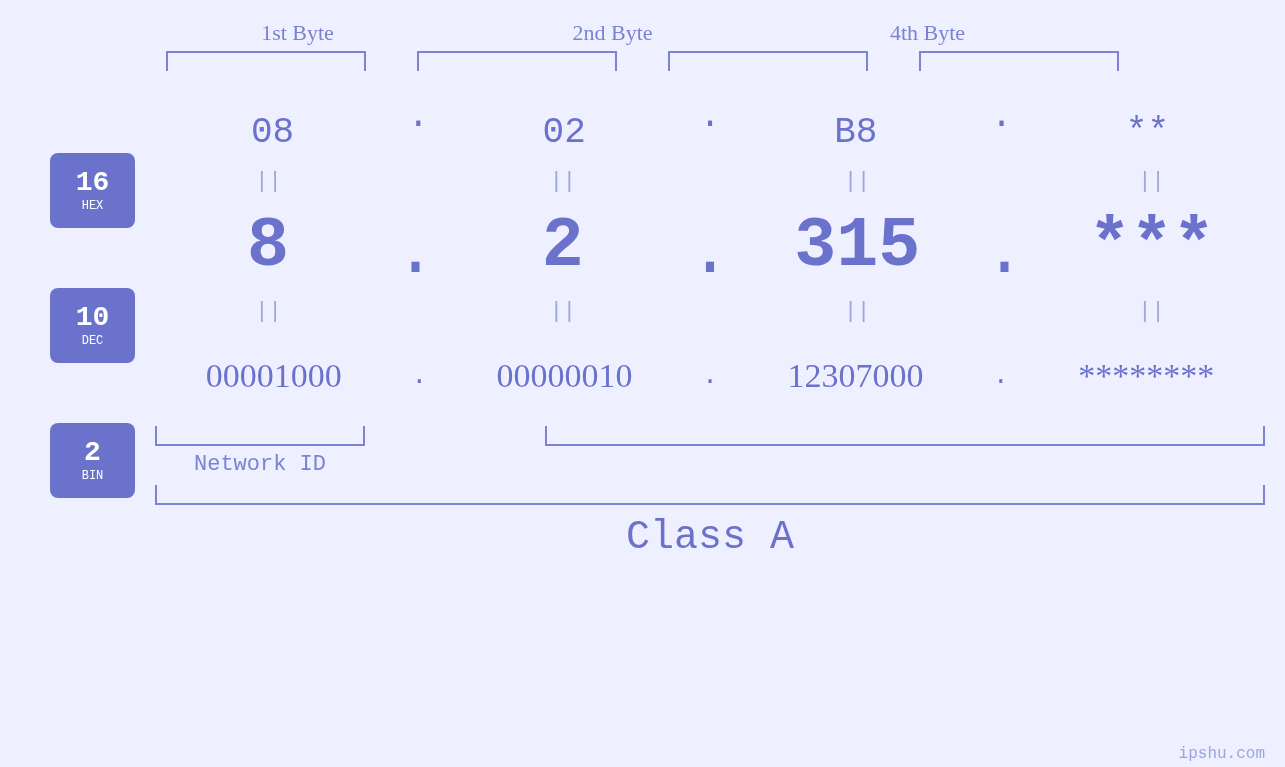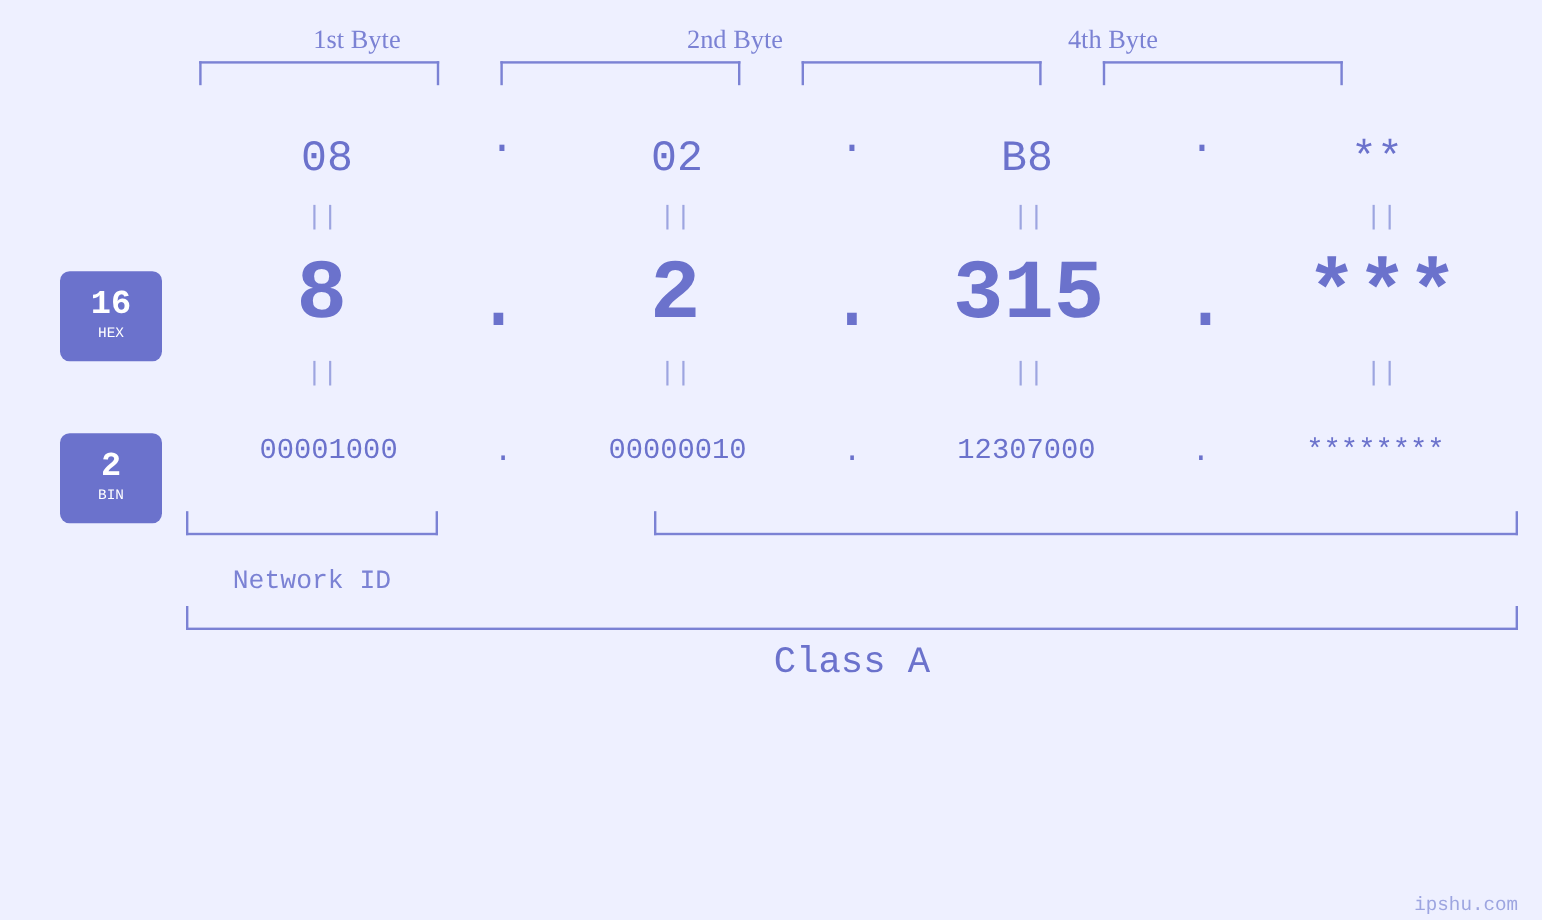--- a/index.html
+++ b/index.html
@@ -124,22 +124,22 @@
       font-family: 'Courier New', Courier, monospace;
     }
 
     .data-cell-medium {
       font-size: 36px;
       font-family: 'Courier New', Courier, monospace;
       margin-top: 32px;
     }
 
     .data-cell-small {
-      font-size: 24px;
-      font-family: Liberation Mono, monospace;
+      font-size: 34px;
+      font-family: Liberation Serif, serif;
     }
 
     .dot-large {
       font-size: 70px;
       color: #6b72cc;
       font-family: 'Courier New', Courier, monospace;
       line-height: 0.8;
       margin-bottom: -15px;
     }
 
@@ -201,20 +201,24 @@
     <div class="bracket-top"></div>
     <div class="bracket-top"></div>
   </div>
 
   <div class="content-area">
 
     <div class="left-labels">
       <div class="base-badge">
         <span class="base-number">16</span>
         <span class="base-label">HEX</span>
+      </div>
+      <div class="base-badge">
+        <span class="base-number">10</span>
+        <span class="base-label">DEC</span>
       </div>
       <div class="base-badge">
         <span class="base-number">2</span>
         <span class="base-label">BIN</span>
       </div>
     </div>
 
     <div class="grid-area">
 
       <div class="data-row">
@@ -266,27 +270,27 @@
         <div class="dot-small">.</div>
         <div class="data-cell data-cell-small">********</div>
       </div>
 
       <div style="display:flex; justify-content:space-between; margin-top: 5px;">
         <div style="width: 210px; height: 20px; border-bottom: 2px solid #7b82d4; border-left: 2px solid #7b82d4; border-right: 2px solid #7b82d4;"></div>
         <div style="width: 720px; height: 20px; border-bottom: 2px solid #7b82d4; border-left: 2px solid #7b82d4; border-right: 2px solid #7b82d4;"></div>
       </div>
 
       <div style="display:flex; justify-content:space-between; margin-top:6px;">
-        <div style="width:210px; text-align:center; color:#7b82d4; font-size:22px; font-family:'Courier New',Courier,monospace;margin-top:20px;">Network ID</div>
+        <div style="width:210px; text-align:center; color:#7b82d4; font-size:22px; font-family:'Courier New',Courier,monospace;">Network ID</div>
       </div>
 
       <div style="width:100%; height:20px; border-bottom:2px solid #7b82d4; border-left:2px solid #7b82d4; border-right:2px solid #7b82d4; margin-top:8px;"></div>
 
       <div style="text-align:center; margin-top:10px;">
-        <span style="color:#6b72cc; font-size:31px; font-family:'Courier New',Courier,monospace;">Class A</span>
+        <span style="color:#6b72cc; font-size:40px; font-family:'Courier New',Courier,monospace;">Class A</span>
       </div>
 
     </div>
   </div>
 
   <div class="watermark">ipshu.com</div>
 
 </div>
 
 </body></html>

